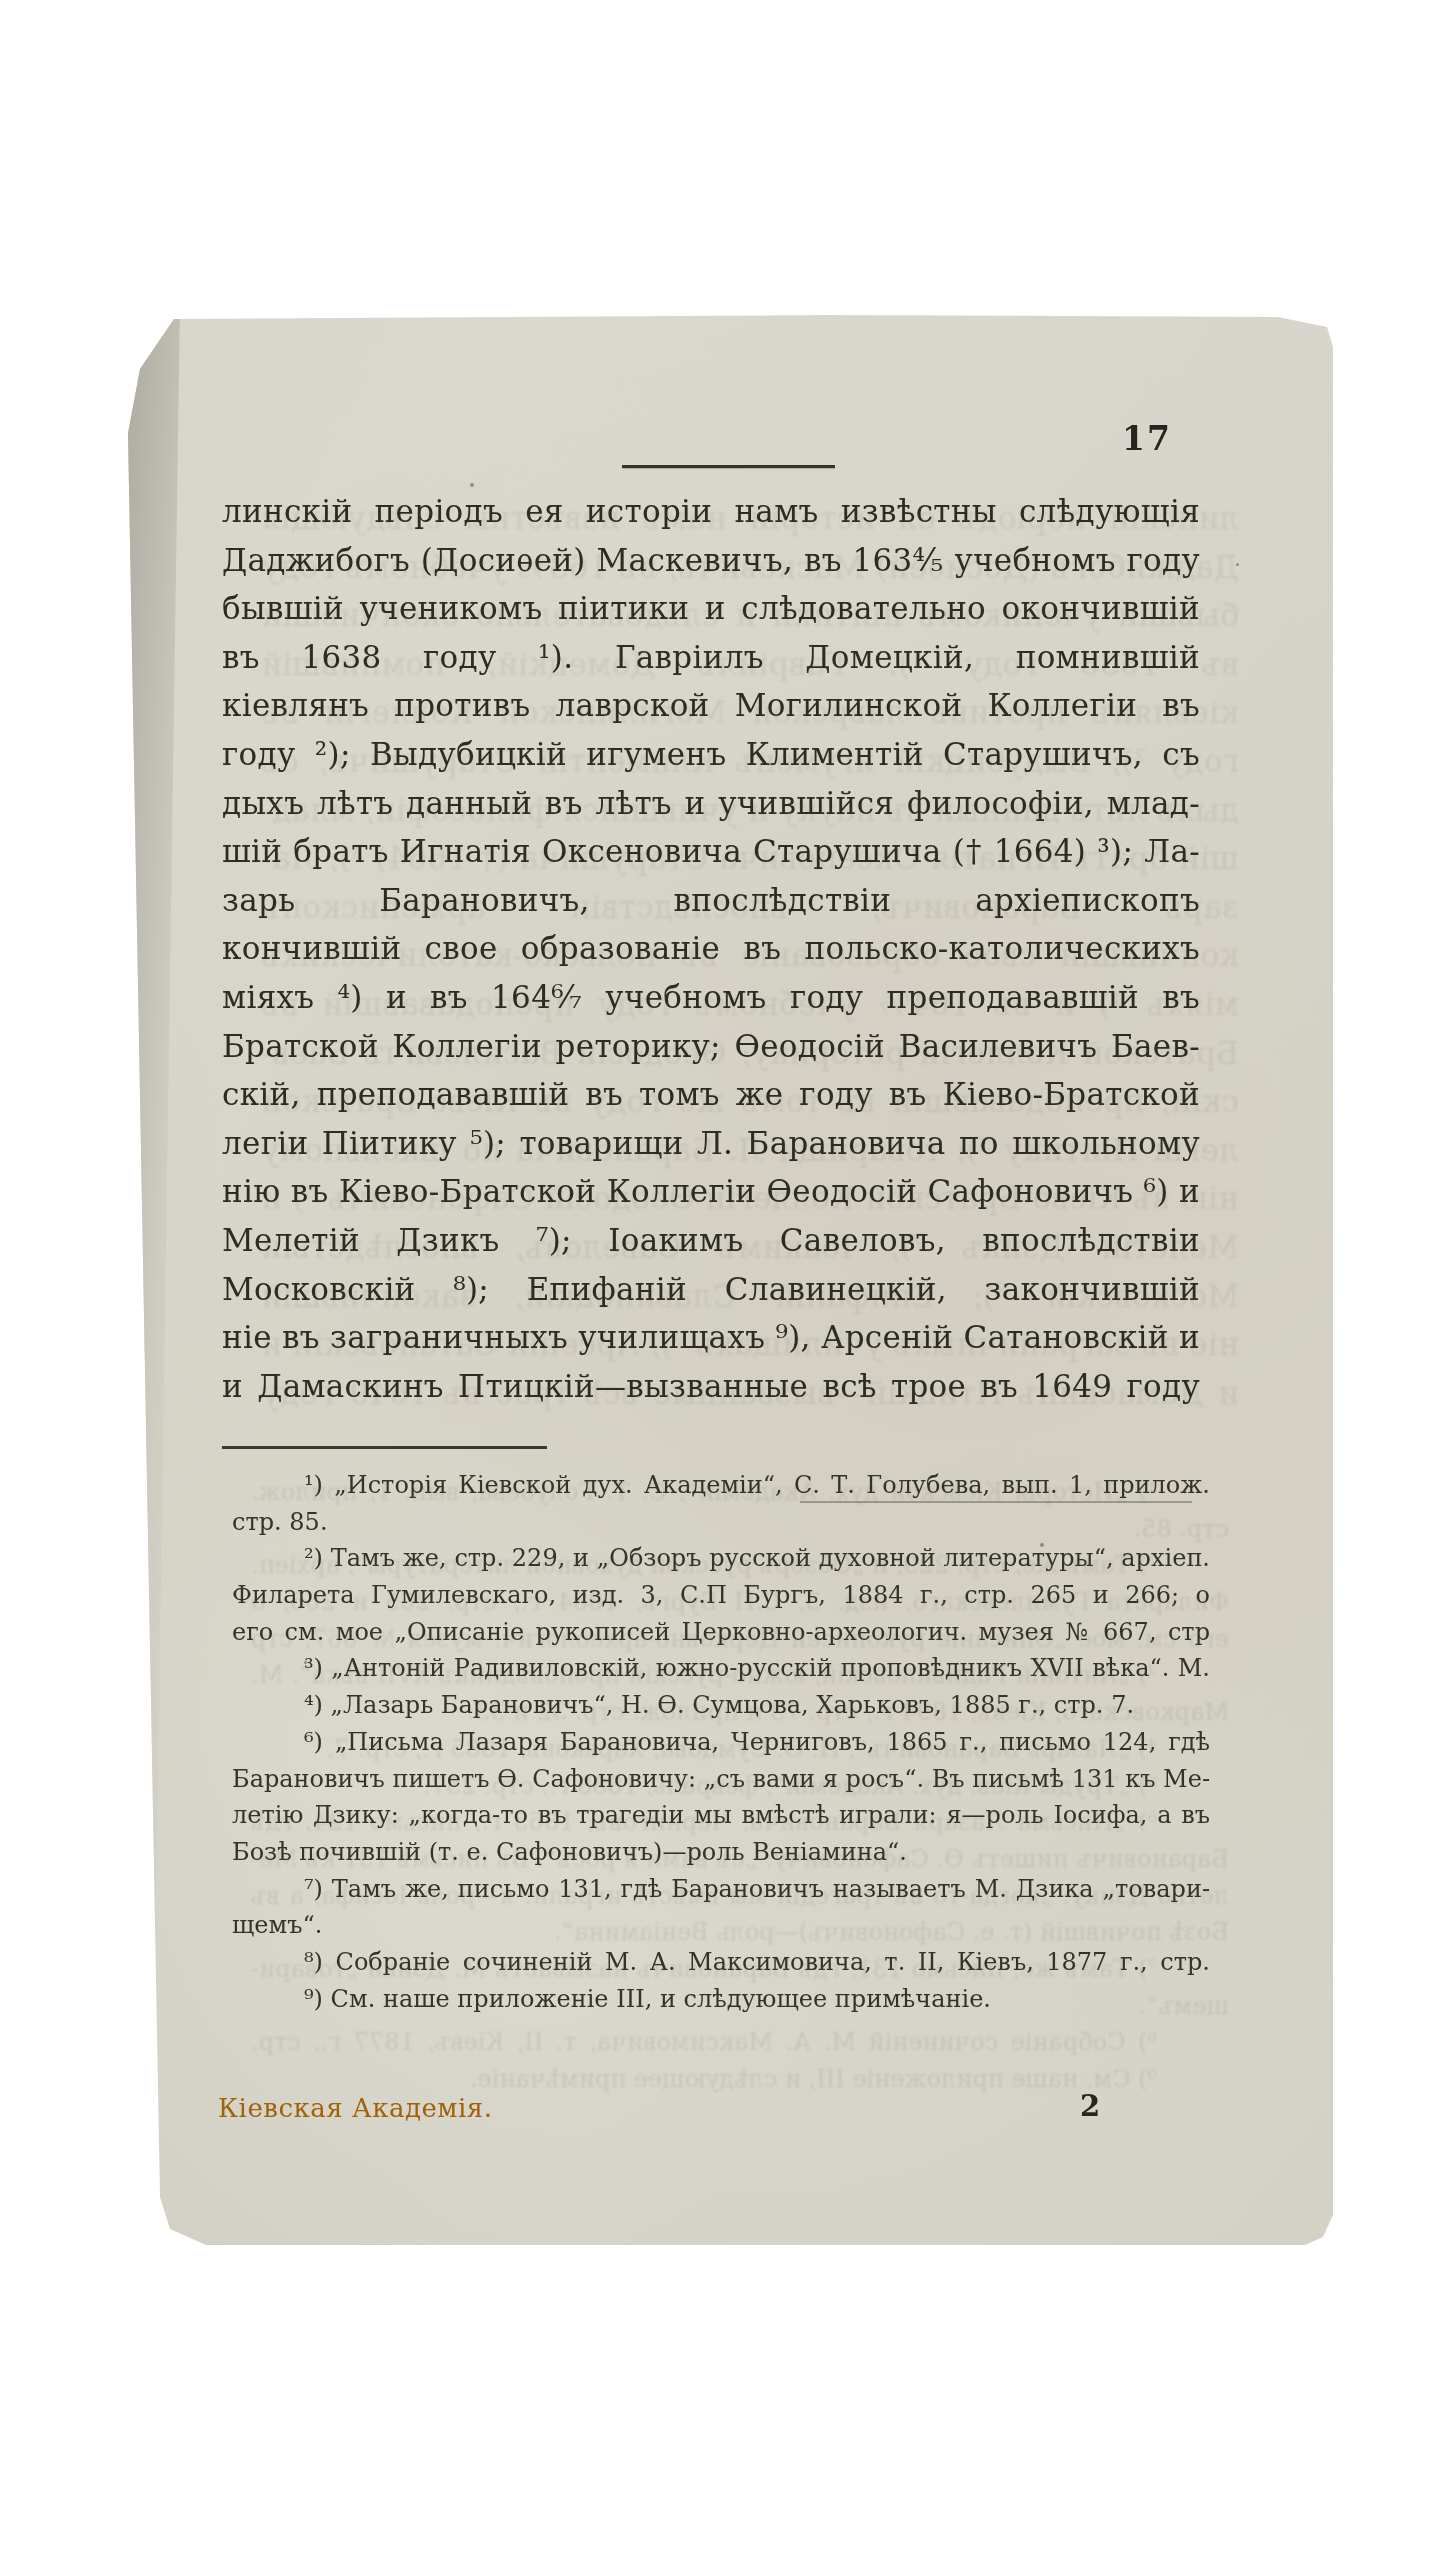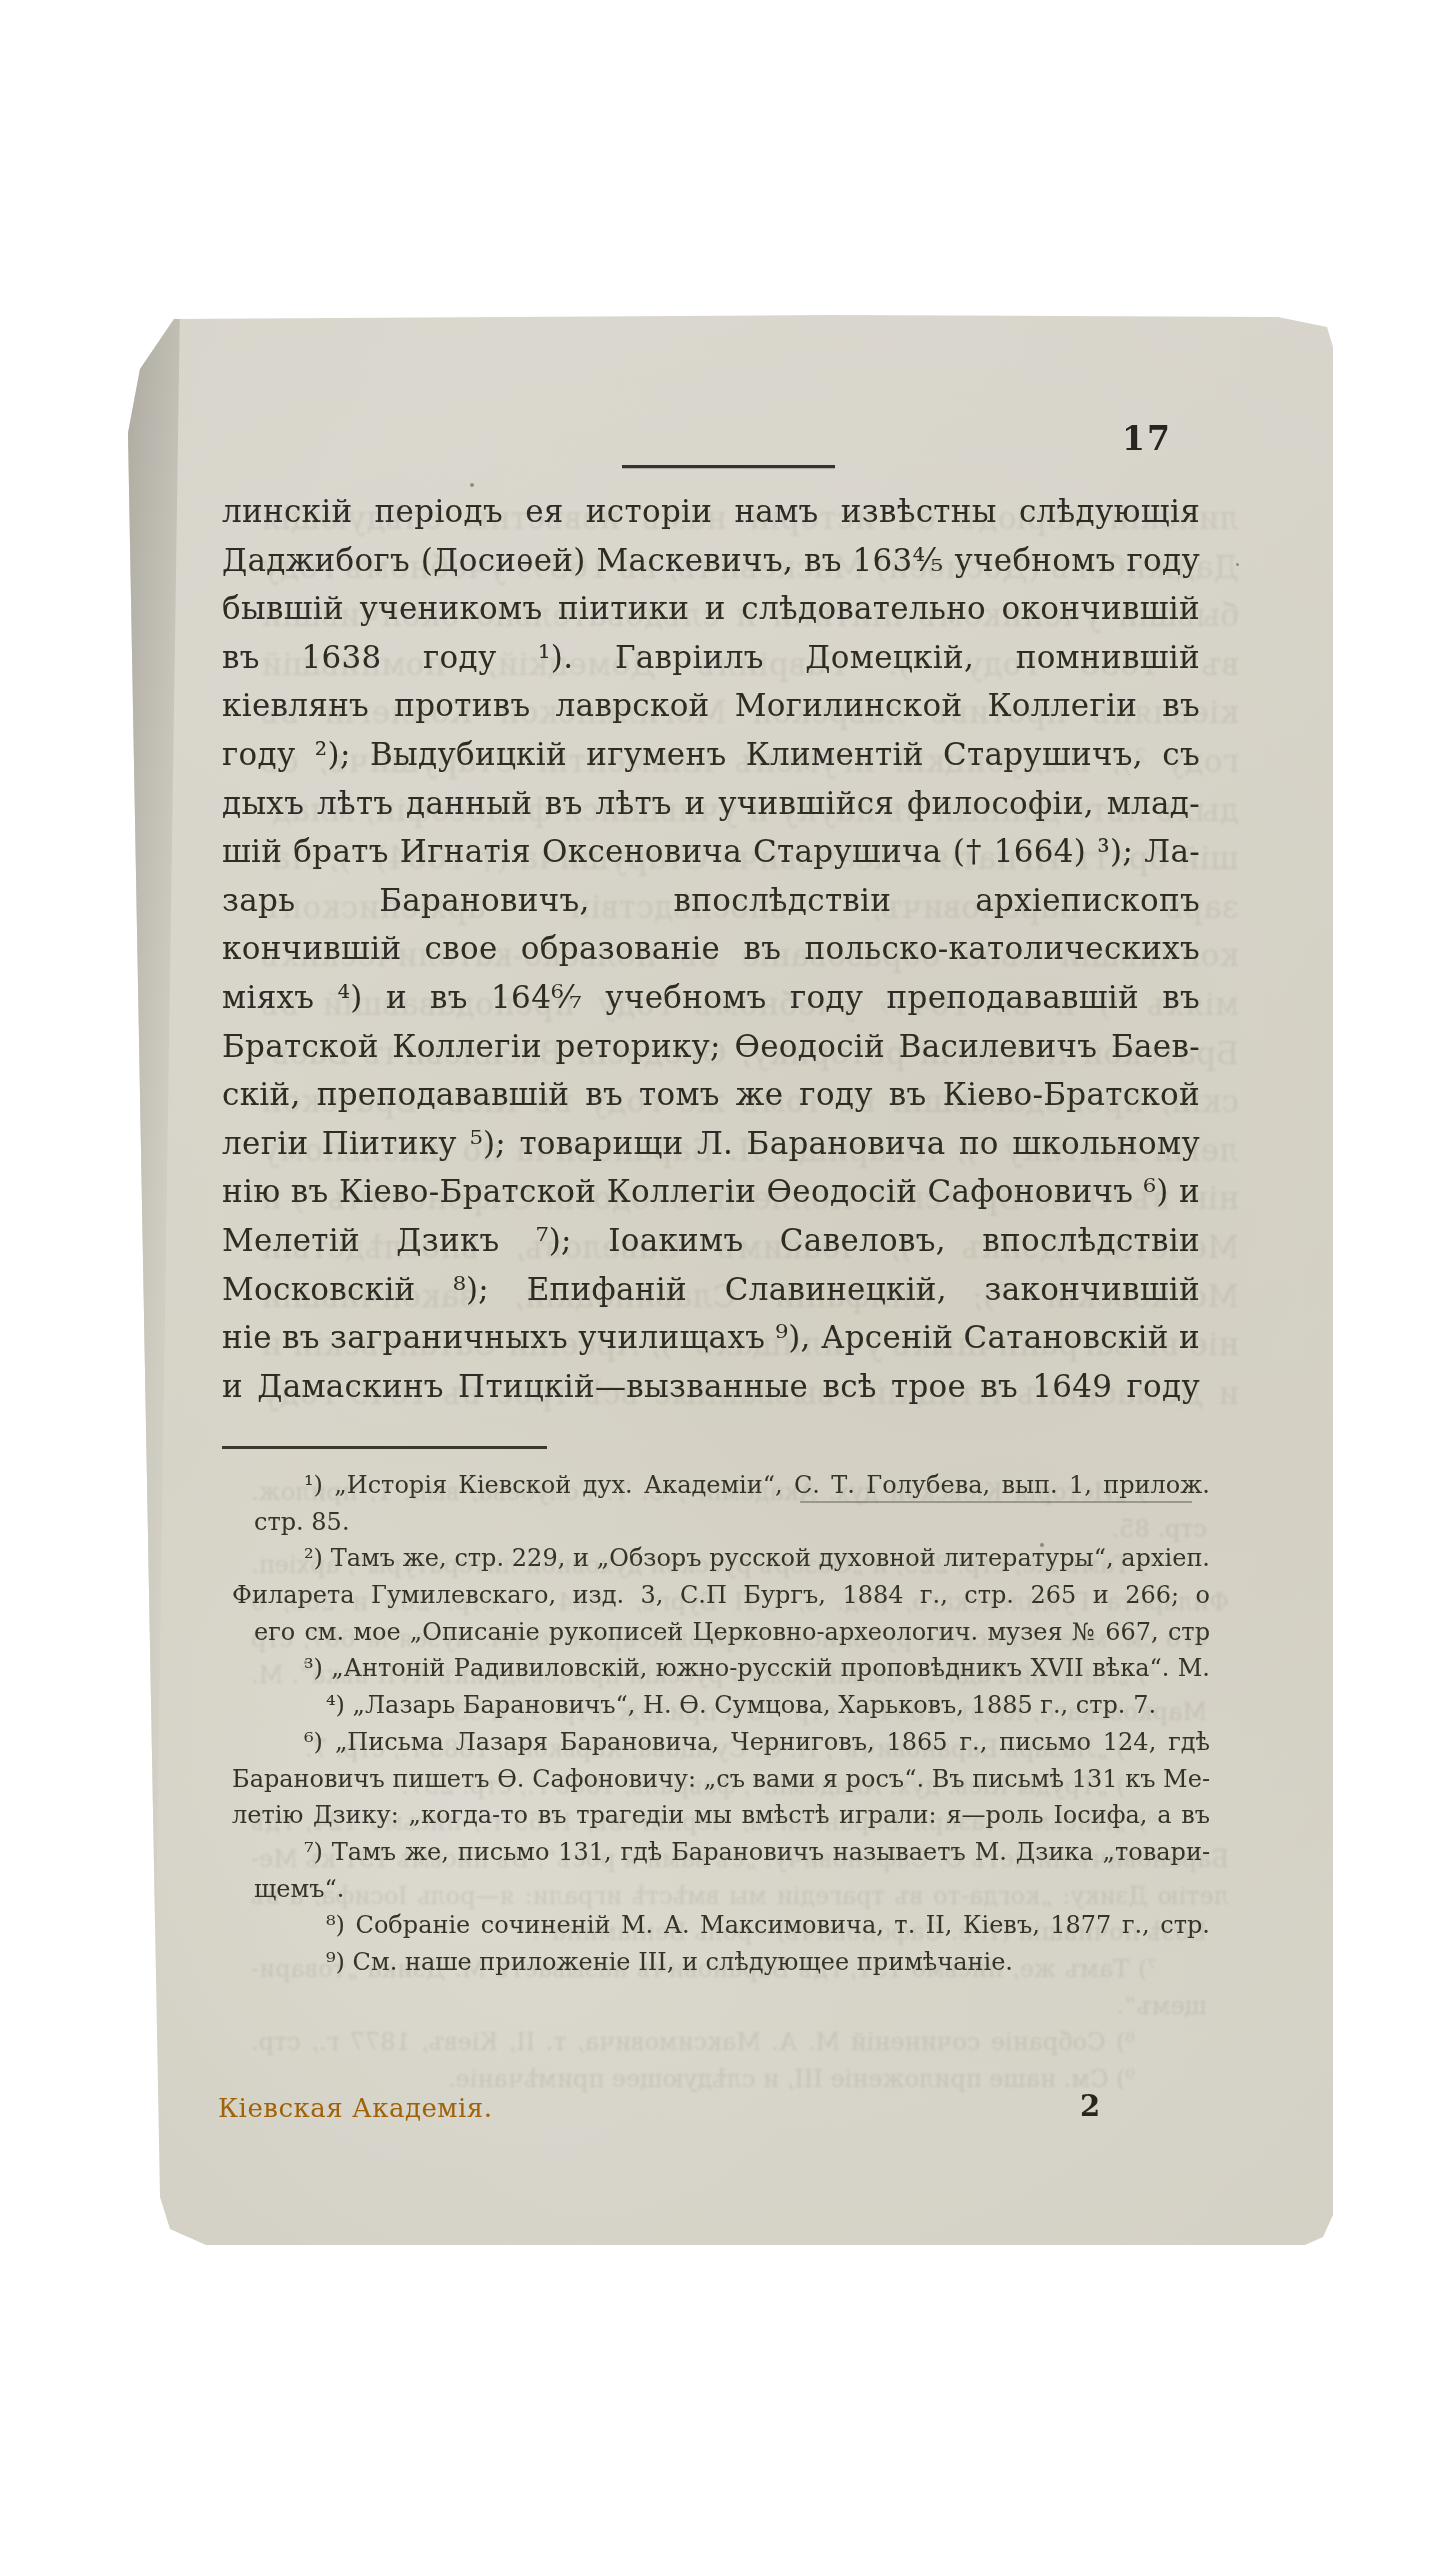--- a/index.html
+++ b/index.html
@@ -40,21 +40,21 @@
     font-size:33px;font-weight:bold;letter-spacing:2px;color:#27251f;}
   .pageno-rule{position:absolute;left:494px;top:150px;width:213px;height:3px;
     background:#35332c;box-shadow:0 1px 0 rgba(53,51,44,.25);}
   .bodytext{position:absolute;left:94px;top:172px;width:978px;
     font-size:31px;line-height:48.6px;letter-spacing:.3px;}
   .bl{height:48.6px;overflow:hidden;text-align:justify;text-align-last:justify;}
   .fn-rule{position:absolute;left:94px;top:1131px;width:325px;height:3px;background:#3a382f;}
   .footnotes{position:absolute;left:104px;top:1152px;width:978px;
     font-size:24px;line-height:36.7px;color:#353329;}
   .fn{height:36.7px;overflow:hidden;text-align:justify;text-align-last:justify;}
-  .fn.left{text-align-last:left;margin-left:22px;}
+  .fn.left{text-align-last:left;}
   .fn.ind{text-indent:72px;}
   .footer-left{position:absolute;left:90px;top:1778px;font-size:26px;color:#a16207;letter-spacing:.5px;}
   .footer-right{position:absolute;left:952px;top:1774px;font-size:29px;font-weight:bold;color:#27251f;}
   
   .ghost{position:absolute;inset:0;transform:scaleX(-1) translateY(7px);
     opacity:.10;filter:blur(1px);color:#55503f;pointer-events:none;}
   .artifact-underline{position:absolute;left:672px;top:1186px;width:392px;height:2px;
     background:rgba(62,57,45,.38);}
   .speck{position:absolute;width:4px;height:4px;border-radius:50%;background:rgba(70,65,52,.5);}
   .speck.s1{left:342px;top:168px;}
@@ -147,20 +147,21 @@
         <div class="fn ind">¹) „Исторія Кіевской дух. Академіи“, С. Т. Голубева, вып. 1, прилож.</div>
         <div class="fn left">стр. 85.</div>
         <div class="fn ind">²) Тамъ же, стр. 229, и „Обзоръ русской духовной литературы“, архіеп.</div>
         <div class="fn">Филарета Гумилевскаго, изд. 3, С.П Бургъ, 1884 г., стр. 265 и 266; о виршахъ</div>
         <div class="fn left">его см. мое „Описаніе рукописей Церковно-археологич. музея № 667, стр 672.</div>
         <div class="fn ind">³) „Антоній Радивиловскій, южно-русскій проповѣдникъ XVII вѣка“. М.</div>
         <div class="fn left ind">⁴) „Лазарь Барановичъ“, Н. Ѳ. Сумцова, Харьковъ, 1885 г., стр. 7.</div>
         <div class="fn ind">⁶) „Письма Лазаря Барановича, Черниговъ, 1865 г., письмо 124, гдѣ</div>
         <div class="fn">Барановичъ пишетъ Ѳ. Сафоновичу: „съ вами я росъ“. Въ письмѣ 131 къ Ме-</div>
         <div class="fn">летію Дзику: „когда-то въ трагедіи мы вмѣстѣ играли: я—роль Іосифа, а въ</div>
+        <div class="fn left">Бозѣ почившій (т. е. Сафоновичъ)—роль Веніамина“.</div>
         <div class="fn ind">⁷) Тамъ же, письмо 131, гдѣ Барановичъ называетъ М. Дзика „товари-</div>
         <div class="fn left">щемъ“.</div>
         <div class="fn left ind">⁸) Собраніе сочиненій М. А. Максимовича, т. II, Кіевъ, 1877 г., стр. 208.</div>
         <div class="fn left ind">⁹) См. наше приложеніе III, и слѣдующее примѣчаніе.</div>
       </div>
 
       <div class="footer-left">Кіевская Академія.</div>
       <div class="footer-right">2</div>
     </div>
 

